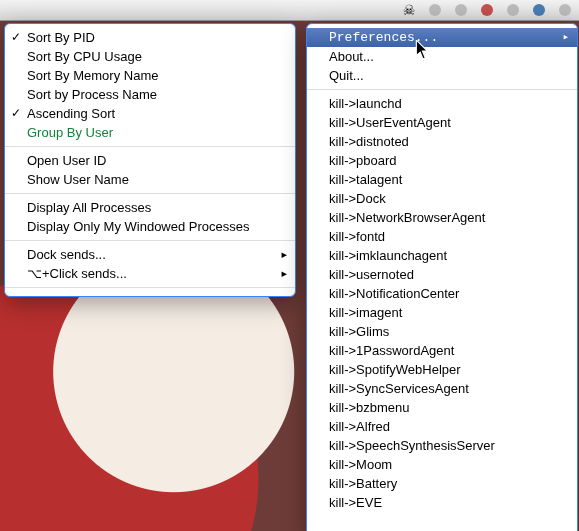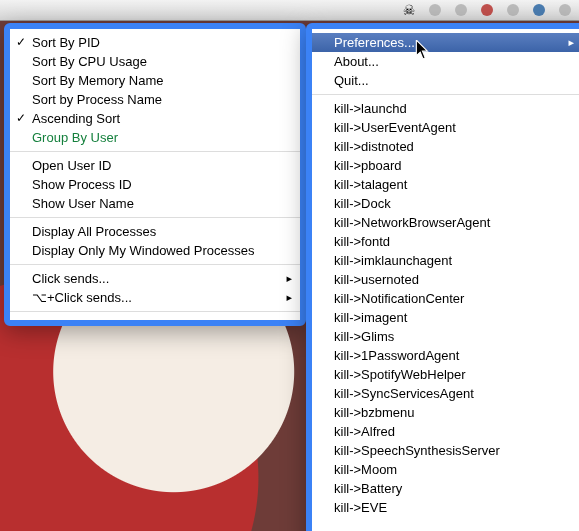--- a/index.html
+++ b/index.html
@@ -13,25 +13,25 @@
       linear-gradient(#6e3c38,#6e3c38);}
   .menubar{position:absolute;top:0;left:0;right:0;height:20px;
     background:linear-gradient(#f2f2f2,#d8d8d8);border-bottom:1px solid #9a9a9a;
     display:flex;align-items:center;justify-content:flex-end;padding:0 6px;gap:10px;}
   .menubar .mb-icon{width:16px;height:16px;display:flex;align-items:center;justify-content:center;}
   .skull{font-size:14px;line-height:1;}
   .blob{width:12px;height:12px;border-radius:50%;background:#bbb;}
   .blob.red{background:#c0504d;}
   .blob.blue{background:#4a7cb0;}
 
-  .menu{position:absolute;background:#fff;border:6px solid #3b82f6;border-radius:6px;
+  .menu{position:absolute;background:#fff;border:1px solid #3b82f6;border-radius:6px;
     box-shadow:0 6px 24px rgba(0,0,0,.35);padding:4px 0;}
   .menu .item{position:relative;height:19px;line-height:19px;padding:0 22px 0 22px;
     white-space:nowrap;cursor:default;}
-  .menu .item.highlight{background:linear-gradient(#5a7fc0,#3c63a8);color:#fff;}
+  .menu .item.highlight{background:linear-gradient(#5a7fc0,#3c63a8);color:#fff;font-family:Liberation Mono, monospace;}
   .menu .item.disabled{color:#15803d;}
   .menu .check::before{content:"✓";position:absolute;left:6px;top:0;font-size:12px;}
   .menu .sub::after{content:"▸";position:absolute;right:8px;top:0;font-size:11px;}
   .menu .item.highlight.sub::after{color:#fff;}
   .menu hr{border:none;border-top:1px solid #ddd;margin:4px 0;}
 
   #left-menu{top:23px;left:4px;width:290px;}
   #right-menu{top:23px;left:306px;width:270px;height:506px;overflow:hidden;}
 
   .cursor{position:absolute;top:40px;left:415px;pointer-events:none;}
@@ -66,27 +66,26 @@
 
 <div id="left-menu" class="menu">
     <div class="item check">Sort By PID</div>
     <div class="item">Sort By CPU Usage</div>
     <div class="item">Sort By Memory Name</div>
     <div class="item">Sort by Process Name</div>
     <div class="item check">Ascending Sort</div>
     <div class="item disabled">Group By User</div>
     <hr>
     <div class="item">Open User ID</div>
-    <div class="item">Show Process ID</div>
     <div class="item">Show User Name</div>
     <hr>
     <div class="item">Display All Processes</div>
     <div class="item">Display Only My Windowed Processes</div>
     <hr>
-    <div class="item sub">Click sends...</div>
+    <div class="item sub">Dock sends...</div>
     <div class="item sub">⌥+Click sends...</div>
     <hr>
   </div>
 <div id="right-menu" class="menu">
     <div class="item sub highlight">Preferences...</div>
     <div class="item">About...</div>
     <div class="item">Quit...</div>
     <hr>
     <div class="item">kill-&gt;launchd</div>
     <div class="item">kill-&gt;UserEventAgent</div>

